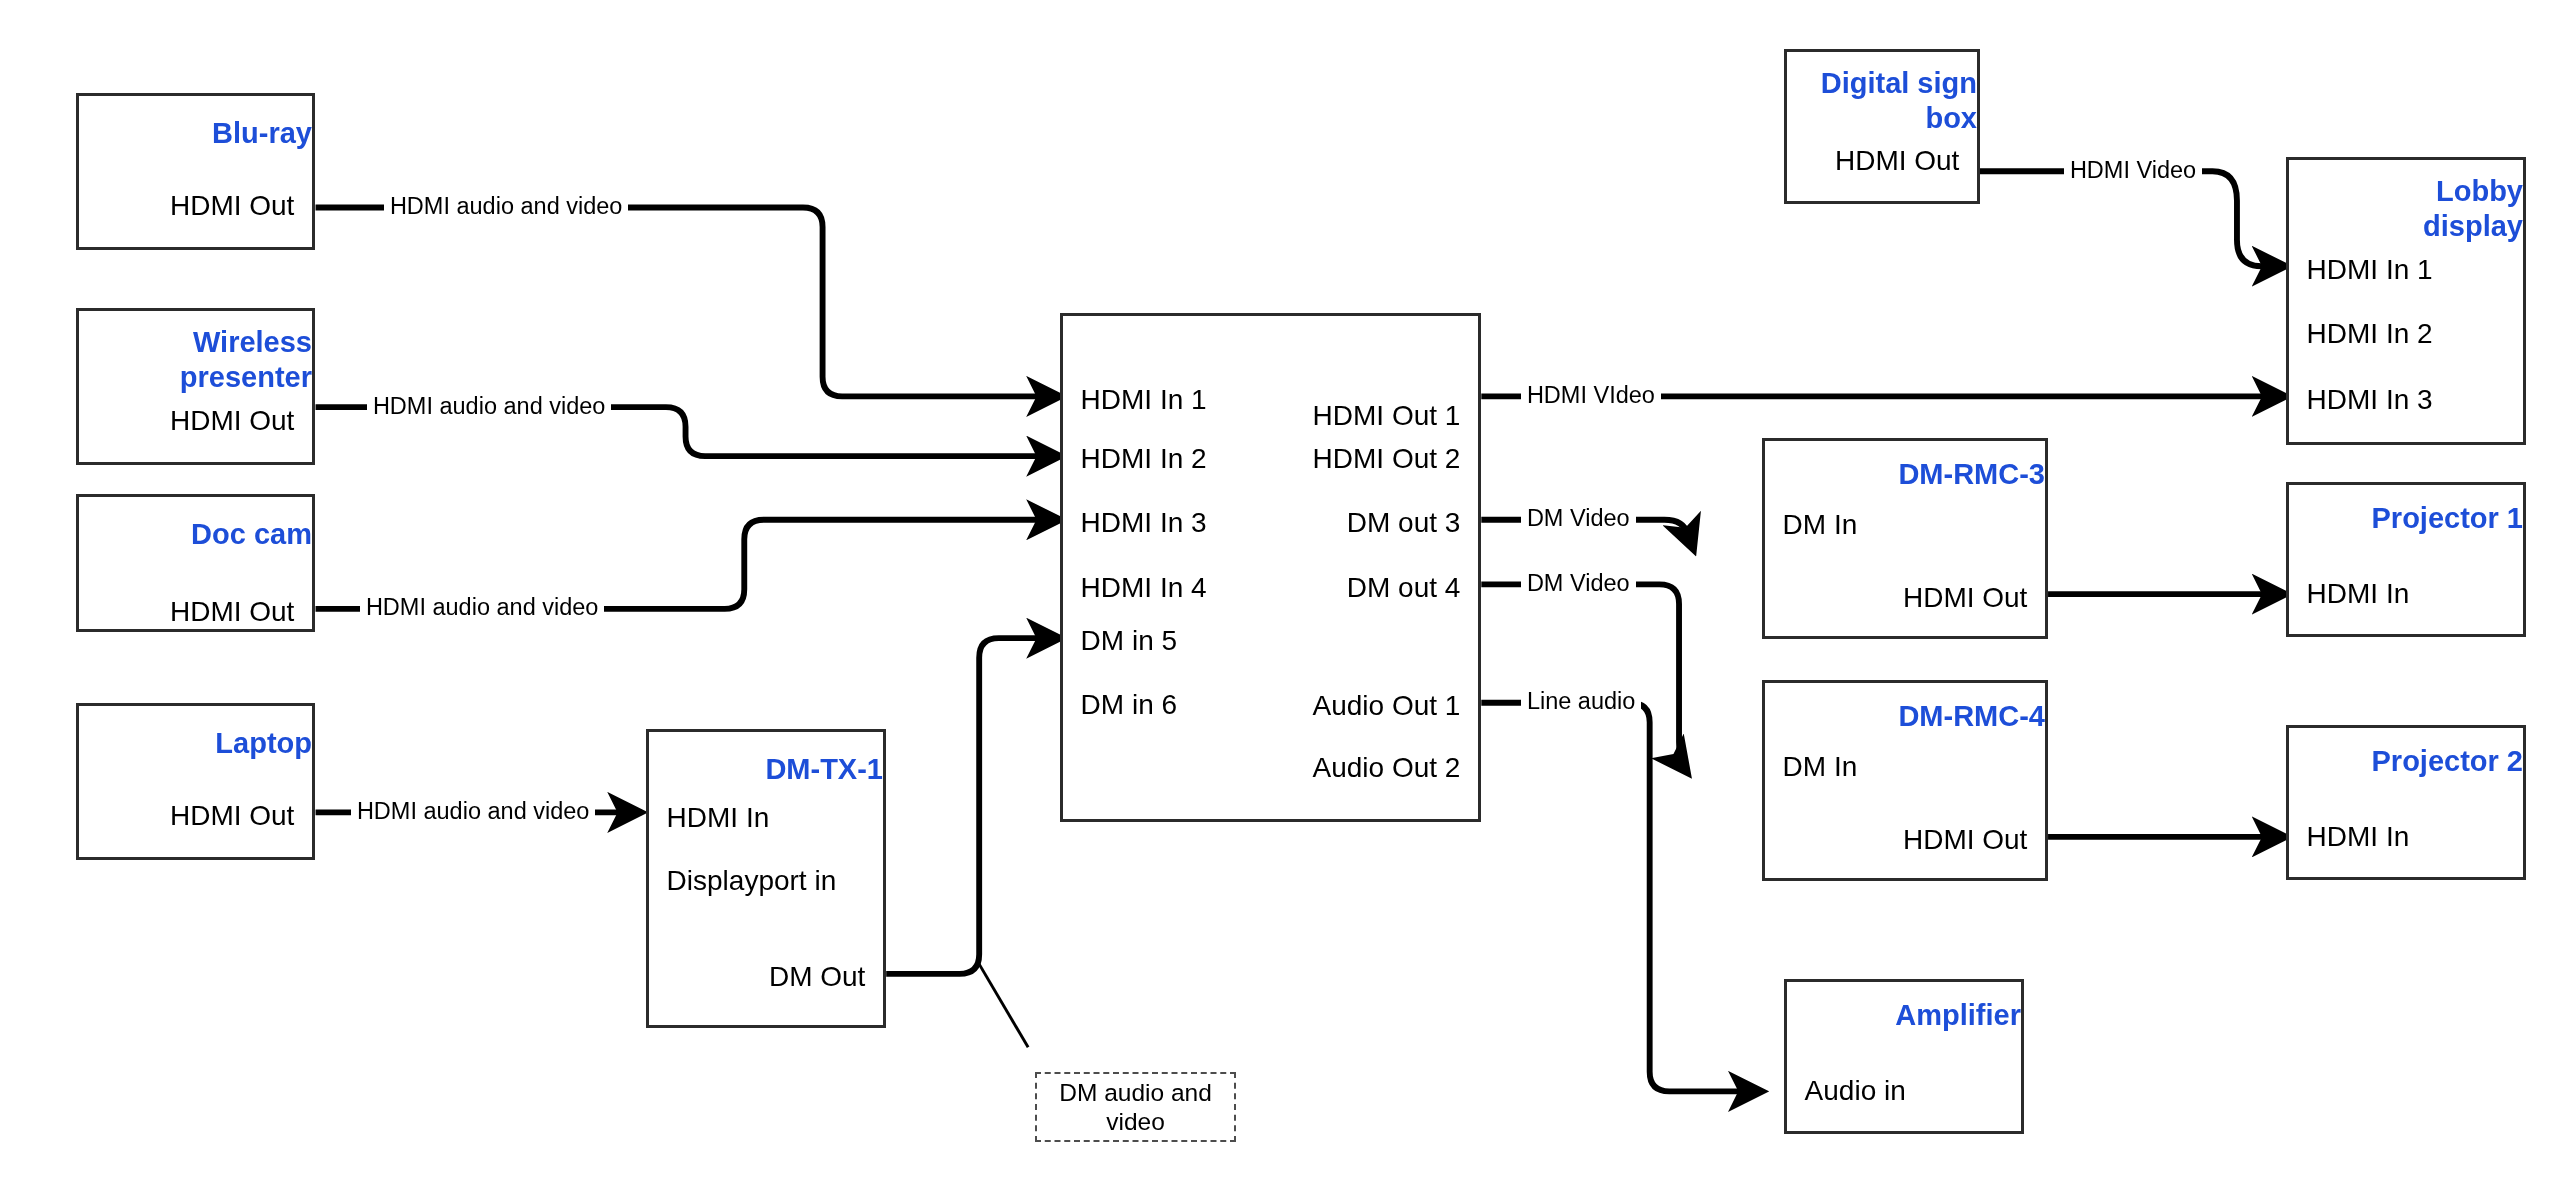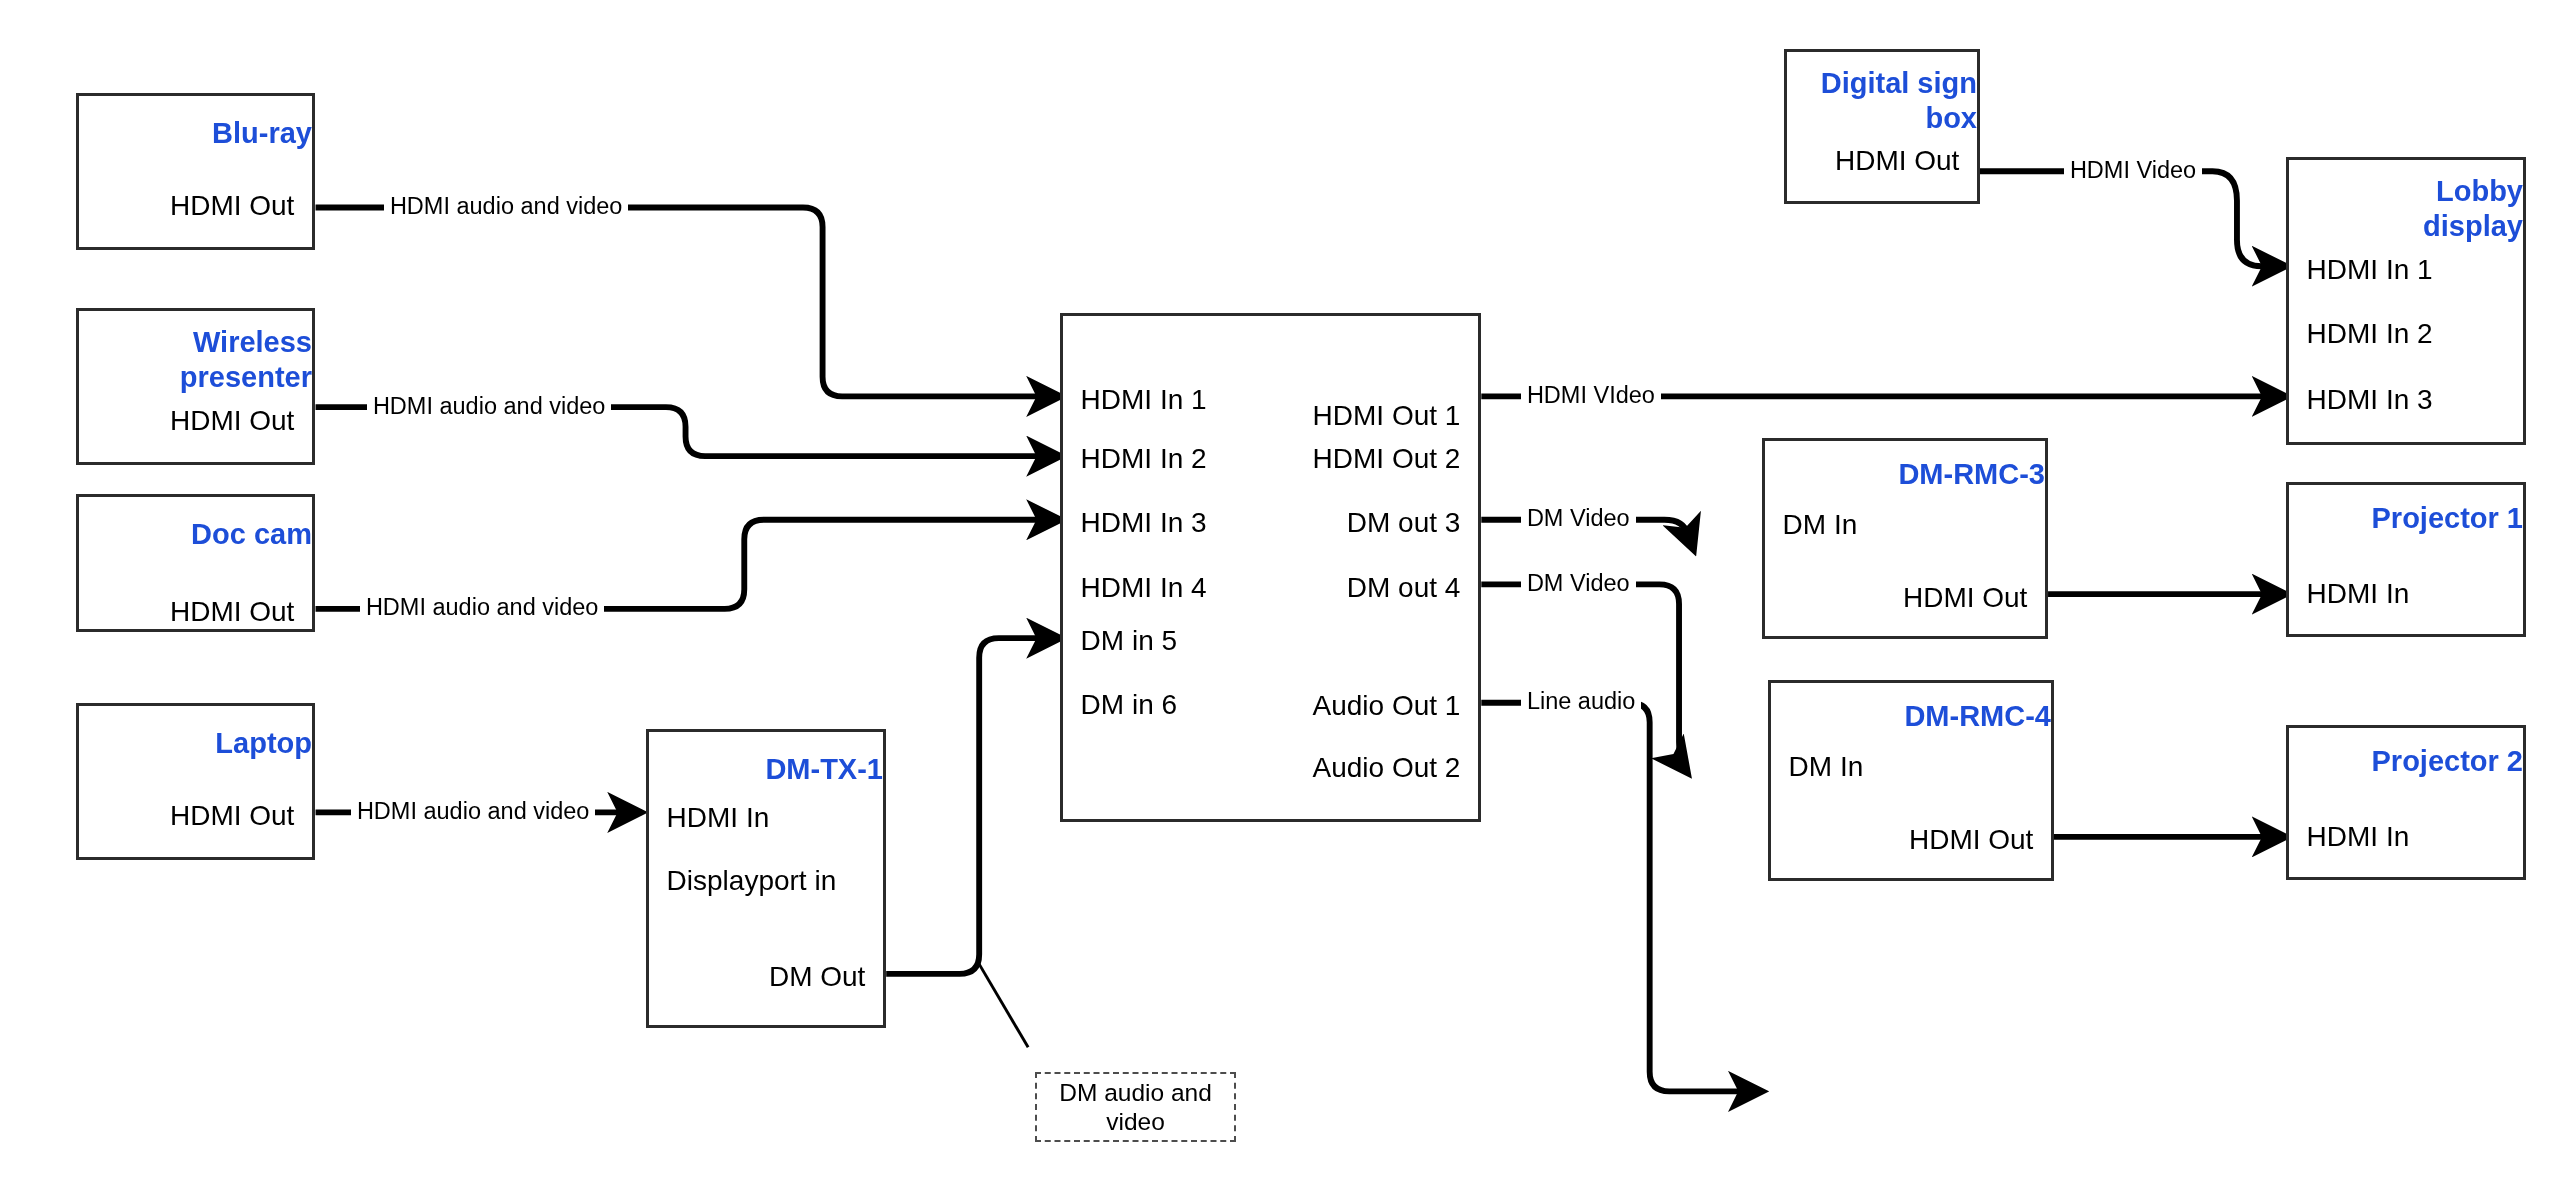--- a/index.html
+++ b/index.html
@@ -196,33 +196,37 @@
     <div class="port left" style="top:157px;">HDMI In 2</div>
     <div class="port left" style="top:223px;">HDMI In 3</div>
   </div>
 
   <div class="node" style="left:1762px; top:438px; width:286px; height:201px;">
     <div class="title" style="top:15.7px;">DM-RMC-3</div>
     <div class="port left" style="top:67px;">DM In</div>
     <div class="port right" style="top:140px;">HDMI Out</div>
   </div>
 
-  <div class="node" style="left:1762px; top:680px; width:286px; height:201px;margin-left:6px;">
+  <div class="node" style="left:1762px; top:680px; width:286px; height:201px;">
     <div class="title" style="top:15.7px;">DM-RMC-4</div>
     <div class="port left" style="top:67px;">DM In</div>
     <div class="port right" style="top:140px;">HDMI Out</div>
   </div>
 
   <div class="node" style="left:2286px; top:482px; width:240px; height:155px;">
     <div class="title" style="top:15.7px;">Projector 1</div>
     <div class="port left" style="top:92px;">HDMI In</div>
   </div>
 
   <div class="node" style="left:2286px; top:725px; width:240px; height:155px;">
     <div class="title" style="top:15.7px;">Projector 2</div>
     <div class="port left" style="top:92px;">HDMI In</div>
   </div>
 
+  <div class="node" style="left:1784px; top:979px; width:240px; height:155px;">
+    <div class="title" style="top:15.7px;">Amplifier</div>
+    <div class="port left" style="top:92px;">Audio in</div>
+  </div>
 
   <div class="note-box" style="left:1035px; top:1028px; width:201px; height:70px;">DM audio and video</div>
 
 </div>
 
 
 </body></html>

